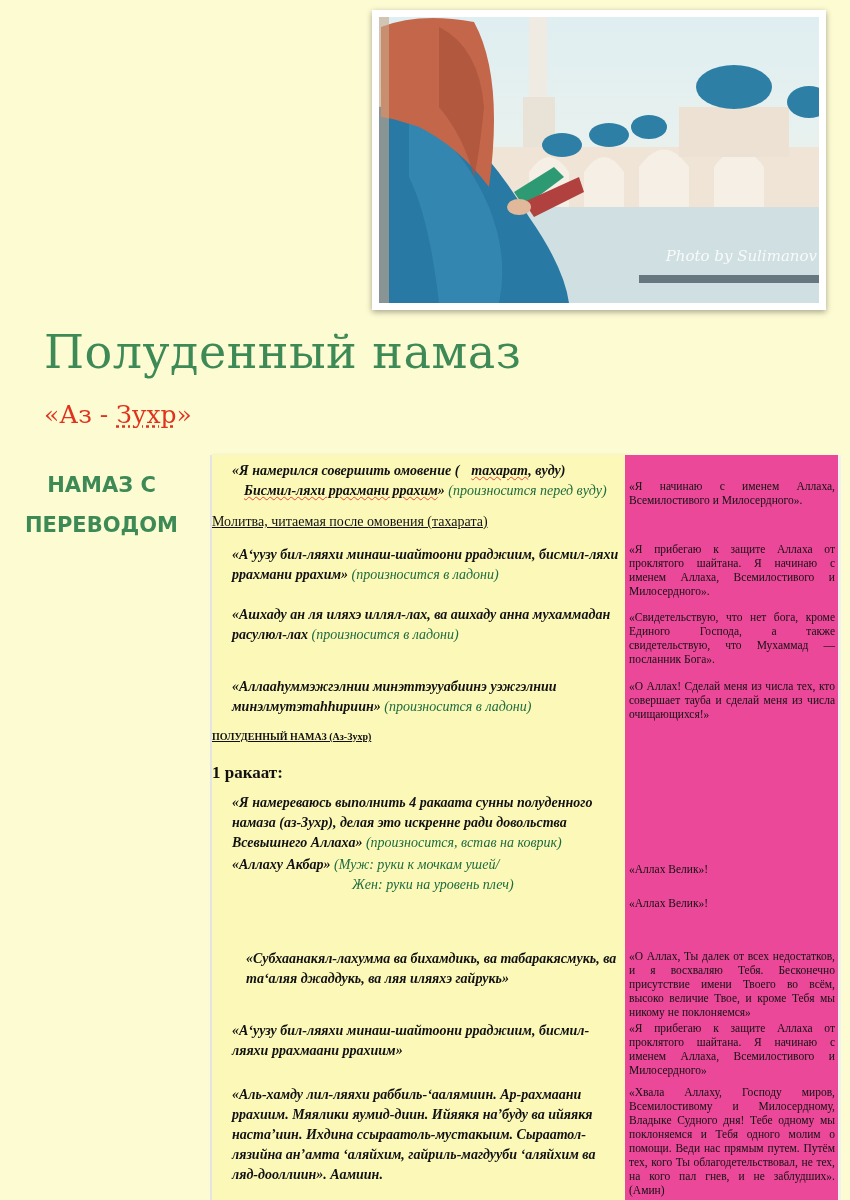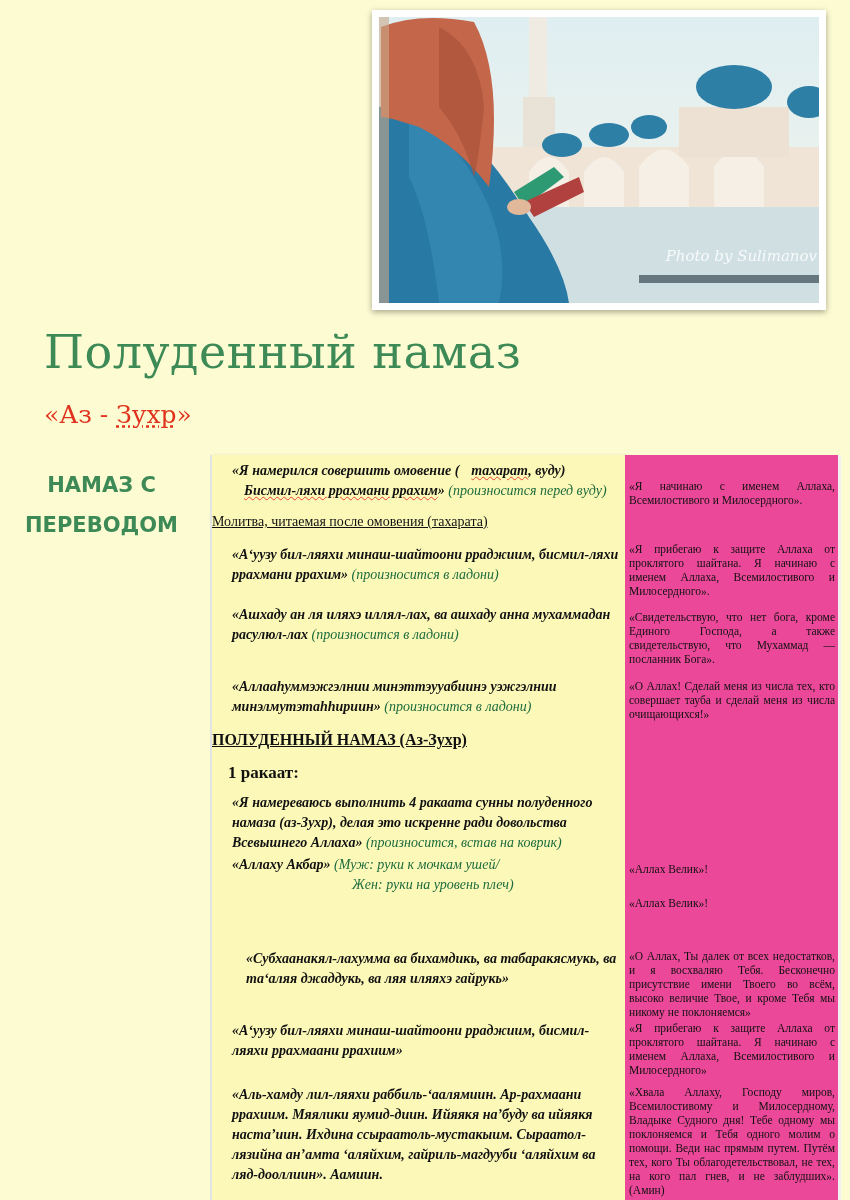--- a/index.html
+++ b/index.html
@@ -64,22 +64,22 @@
       background: #ec4899;
       border-right: 3px solid #f1f1f1;
     }
     .blk { position: absolute; left: 20px; width: 390px;
       font-family: "Liberation Serif", serif; font-style: italic; font-weight: bold;
       font-size: 14px; line-height: 20px; color: #111; }
     .blk .note { font-weight: normal; color: #1e6b3d; font-style: italic; font-size: 14px; }
     .blk .ul { text-decoration: underline wavy #e43; text-decoration-thickness: 1px; padding-left: 12px; }
     .center { position: absolute; left: 0; width: 415px; color: #111; }
     .heading-plain { font-size: 14px; font-family: "Liberation Serif", serif; text-decoration: underline; }
-    .heading-bold { font-size: 16px; font-weight: bold; text-decoration: underline; font-family: "Liberation Serif", serif; }
-    .rakat { font-size: 17px; font-weight: bold; font-family: "Liberation Serif", serif; padding-left: 16px; }
+    .heading-bold { font-size: 10px; font-weight: bold; text-decoration: underline; font-family: "Liberation Serif", serif; }
+    .rakat { font-size: 17px; font-weight: bold; font-family: "Liberation Serif", serif; }
     .indent { padding-left: 120px; display: block; }
     .tr { position: absolute; left: 4px; width: 206px;
       font-family: "Liberation Serif", serif; font-size: 11.5px; line-height: 14px;
       color: #111; text-align: justify; }
   </style>
 </head>
 <body>
 
 <div class="photo-frame">
   <div class="photo">

